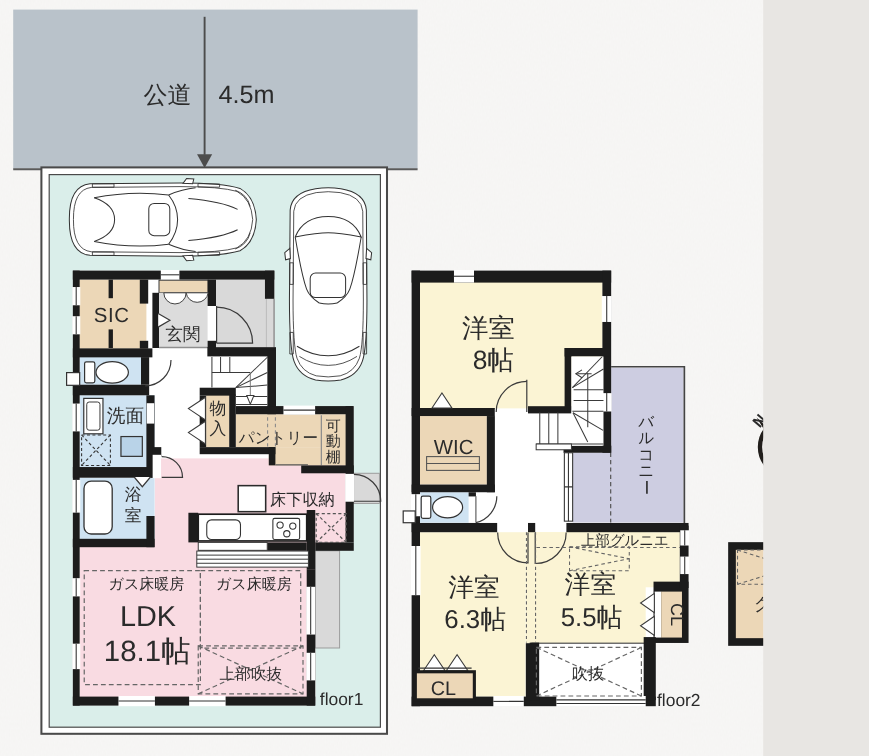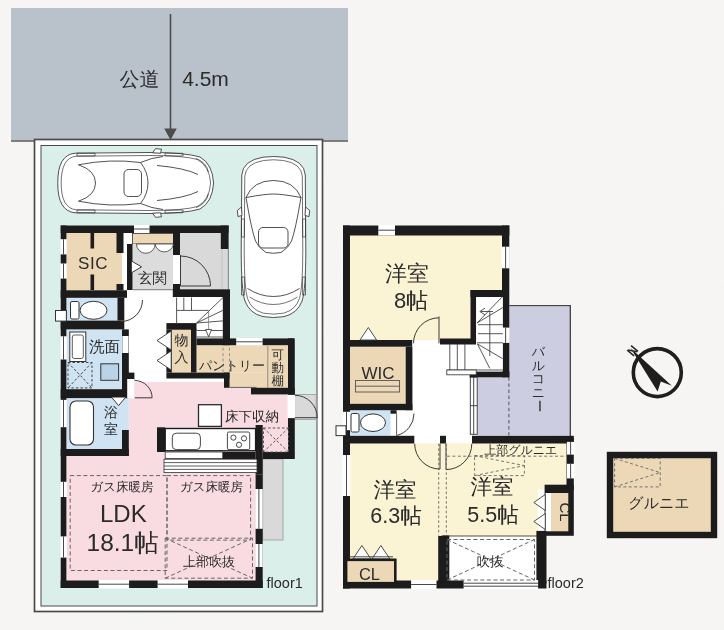--- a/index.html
+++ b/index.html
@@ -1,16 +1,16 @@
 <!DOCTYPE html>
 <html><head>
 <meta charset="utf-8">
 <style>
 html,body{margin:0;padding:0;background:#e8e6e3;}
-#wrap{position:relative;width:724px;height:630px;overflow:hidden;font-family:"Liberation Sans",sans-serif;}
+#wrap{position:relative;width:636px;height:630px;overflow:hidden;font-family:"Liberation Sans",sans-serif;}
 svg{display:block}
 text{font-family:"Liberation Sans",sans-serif;fill:#2b2b2b;}
 </style>
 </head>
 <body>
 <div id="wrap">
 <svg width="724" height="630" viewBox="0 0 724 630">
 <defs>
 <filter id="paper" x="0" y="0" width="100%" height="100%">
 <feTurbulence type="fractalNoise" baseFrequency="0.9 0.35" numOctaves="2" seed="7" result="n"></feTurbulence>

